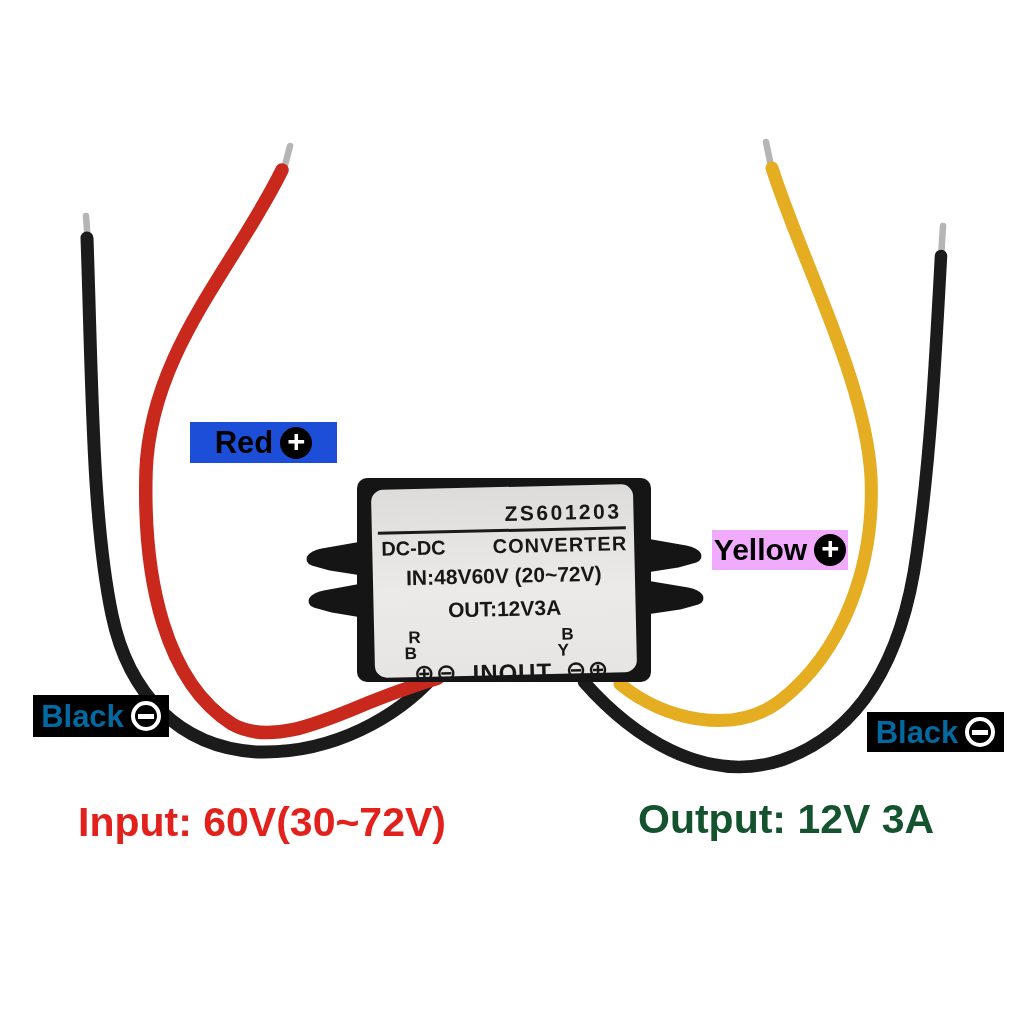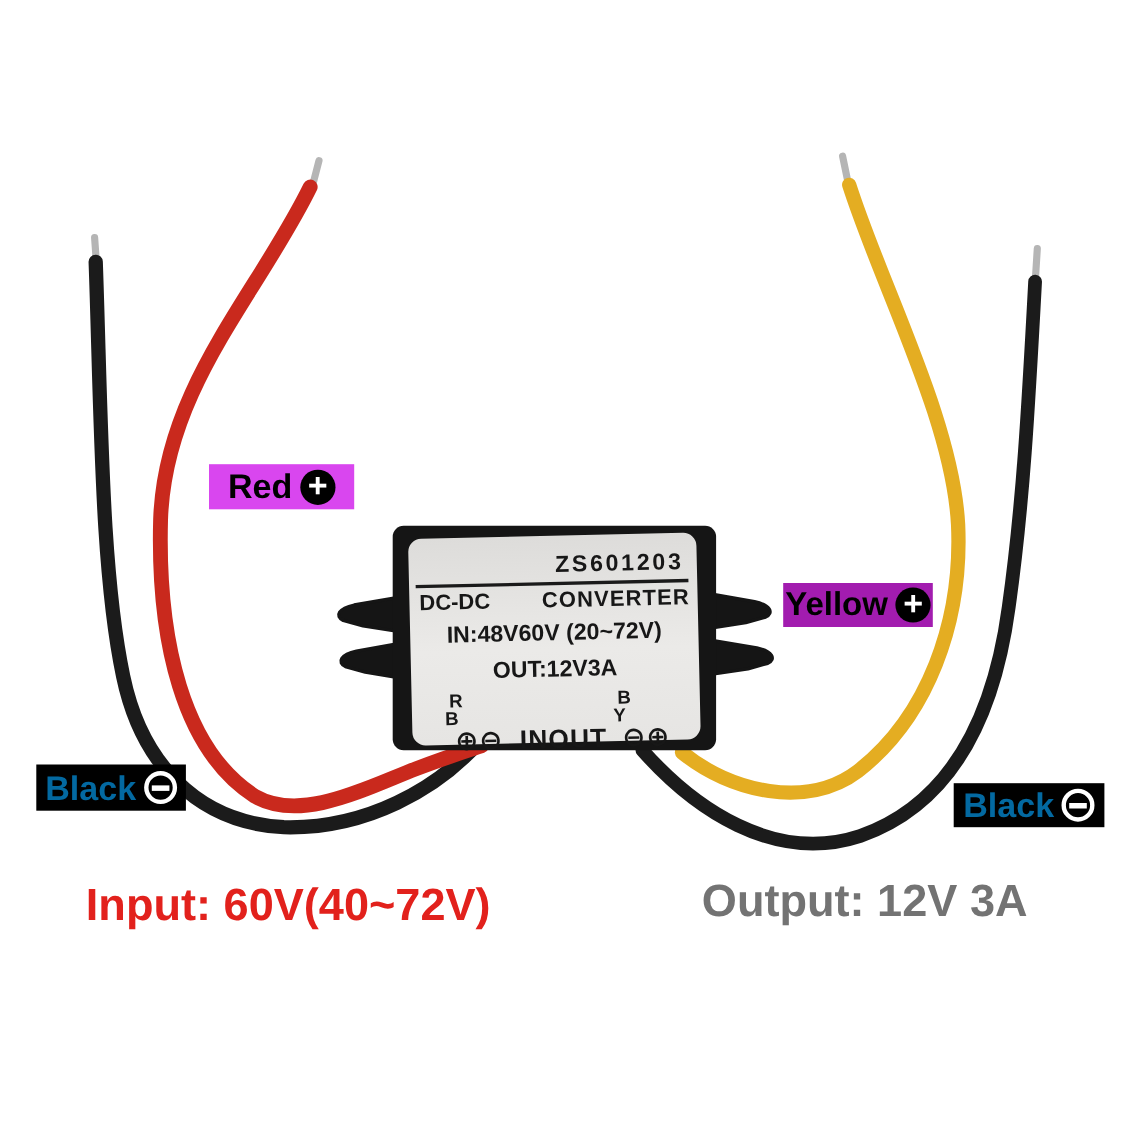--- a/index.html
+++ b/index.html
@@ -106,44 +106,44 @@
       <div class="term-group">
         <span class="term-name">OUT</span>
         <div class="term-col">
           <span class="term-letters">B Y</span>
           <span class="term-sym">⊖⊕</span>
         </div>
       </div>
     </div>
   </div>
 
-  <div class="tag" style="left: 190px; top: 422px; width: 132px; height: 41px; color: rgb(0, 0, 0); background-color: #d946ef;">
+  <div class="tag" style="left: 190px; top: 422px; width: 147px; height: 41px; color: rgb(0, 0, 0); background-color: #1d4ed8;">
     <span>Red</span>
     <span class="tag-circle plus">
         <span>+</span>
       </span>
   </div>
 
-  <div class="tag" style="left: 712px; top: 530px; width: 136px; height: 40px; color: rgb(0, 0, 0); font-size: 30px; background-color: #a21caf;">
+  <div class="tag" style="left: 712px; top: 530px; width: 136px; height: 40px; color: rgb(0, 0, 0); font-size: 30px; background-color: #f0abfc;">
     <span>Yellow</span>
     <span class="tag-circle plus">
         <span>+</span>
       </span>
   </div>
 
   <div class="tag tag-black" style="left: 33px; top: 695px; width: 136px; height: 42px; background-color: rgb(0, 0, 0);">
     <span>Black</span>
     <span class="tag-circle minus">
         <span class="bar"></span>
       </span>
   </div>
 
   <div class="tag tag-black" style="left: 867px; top: 712px; width: 137px; height: 40px; background-color: rgb(0, 0, 0);">
     <span>Black</span>
     <span class="tag-circle minus">
         <span class="bar"></span>
       </span>
   </div>
 
-  <div class="caption" style="left: 78px; top: 799px; color: rgb(226, 33, 28);">Input: 60V(40~72V)</div>
-  <div class="caption" style="left: 638px; top: 796px; color: #737373;">Output: 12V 3A</div>
+  <div class="caption" style="left: 78px; top: 799px; color: rgb(226, 33, 28);">Input: 60V(30~72V)</div>
+  <div class="caption" style="left: 638px; top: 796px; color: #14532d;">Output: 12V 3A</div>
 
 </div>
 
 </body></html>

